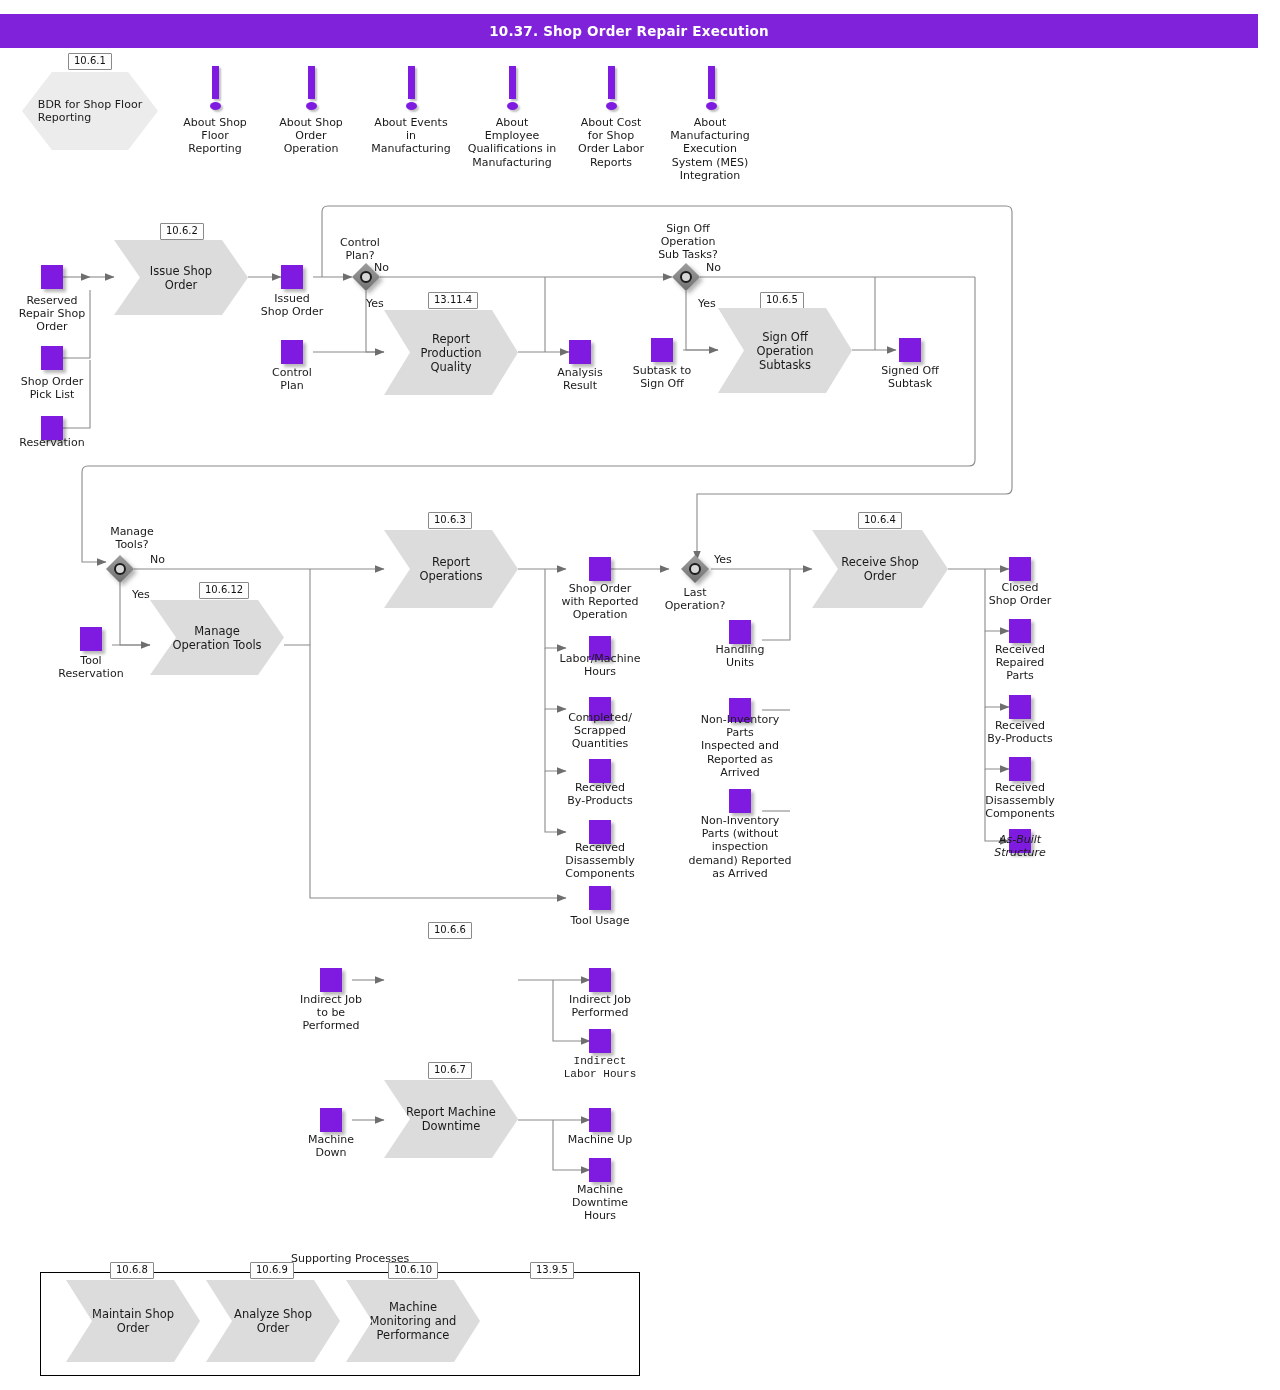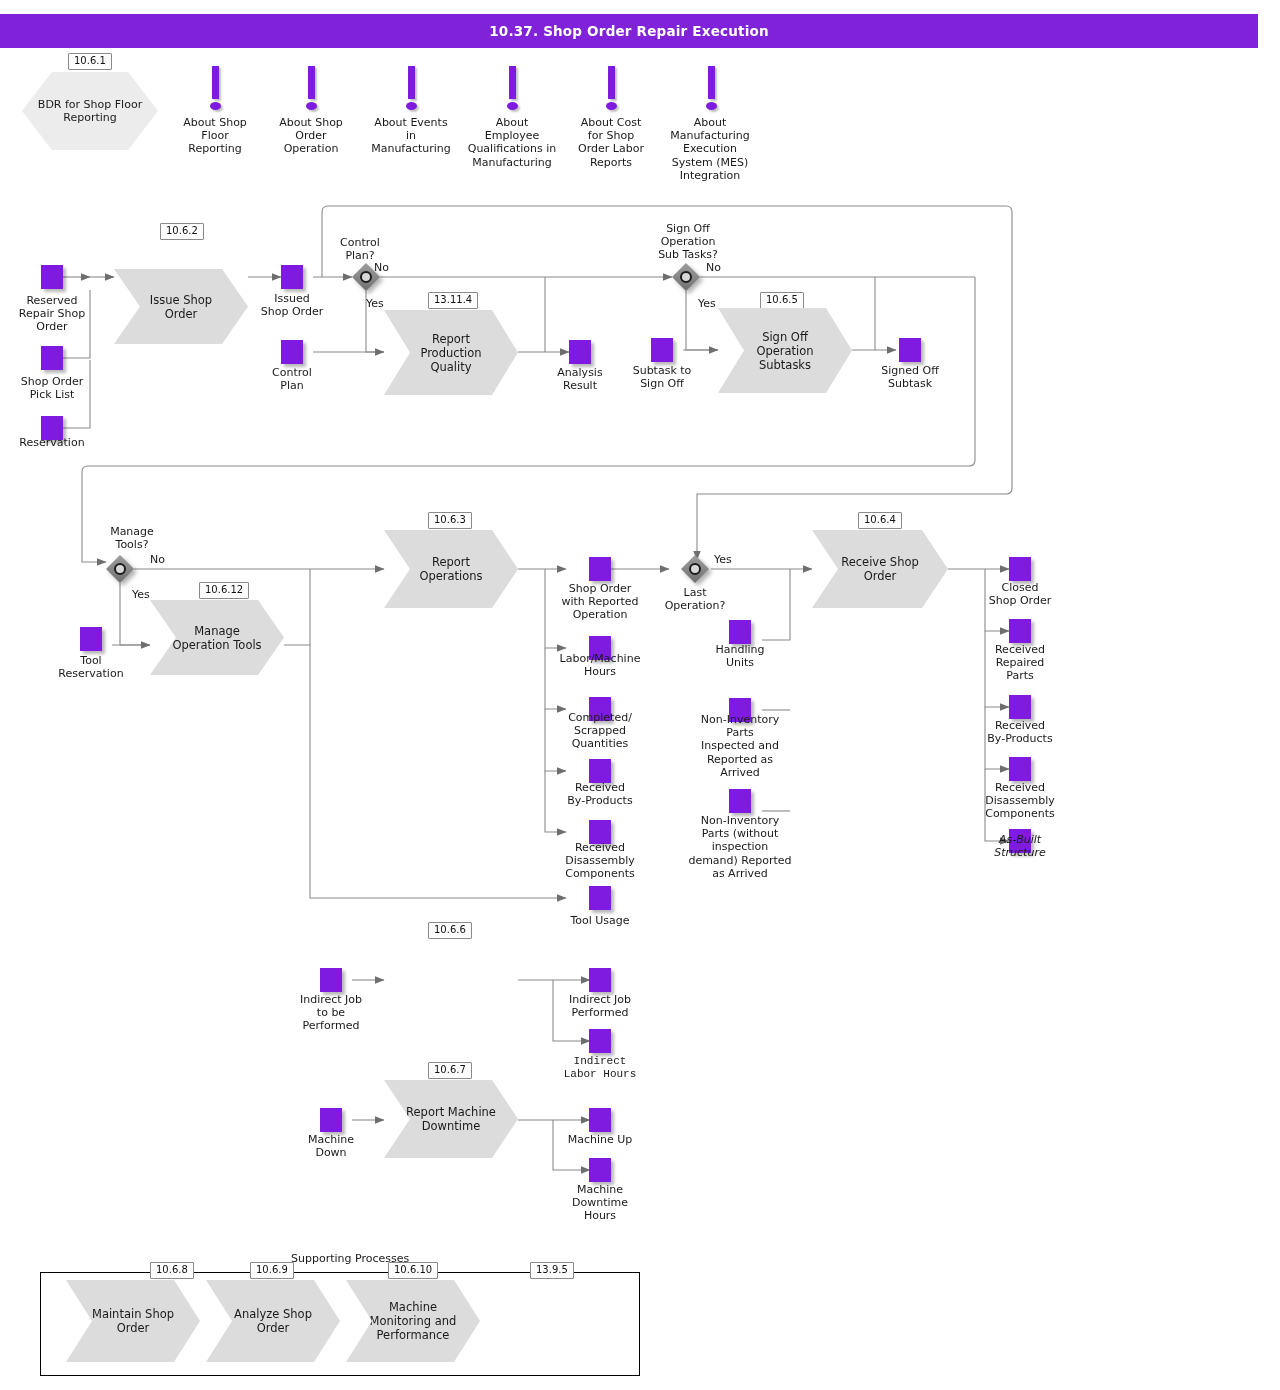--- a/index.html
+++ b/index.html
@@ -49,21 +49,21 @@
     text-align:center;font-size:11.5px;line-height:14px;color:#1a1a1a;
     filter:drop-shadow(4px 4px 3px rgba(0,0,0,.25));
     white-space:pre-line;padding:0 18px;box-sizing:border-box;
   }
 
   
   .hexa{
     position:absolute;background:#ECECEC;
     clip-path:polygon(22% 0, 78% 0, 100% 50%, 78% 100%, 22% 100%, 0 50%);
     display:flex;align-items:center;justify-content:center;
-    text-align:center;font-size:11px;line-height:13.5px;color:#1a1a1a;
+    font-size:11px;line-height:13.5px;color:#1a1a1a;
     filter:drop-shadow(4px 4px 3px rgba(0,0,0,.22));
     white-space:pre-line;padding:0 8px;box-sizing:border-box;
   }
 
   
   .gw{
     position:absolute;width:28px;height:28px;
     filter:drop-shadow(3px 3px 2px rgba(0,0,0,.3));
   }
   .gw .dia{
@@ -250,21 +250,21 @@
 Order</div>
 
   <div class="obj" style="left:41px;top:346px;"></div>
   <div class="lbl" style="left:6px;top:375px;width:92px;">Shop Order
 Pick List</div>
 
   <div class="obj" style="left:41px;top:416px;"></div>
   <div class="lbl" style="left:6px;top:436px;width:92px;">Reservation</div>
 
   <div class="tag" style="left:160px;top:223px;">10.6.2</div>
-  <div class="proc" style="left:114px;top:240px;width:134px;height:75px;margin-top:29px;">Issue Shop
+  <div class="proc" style="left:114px;top:240px;width:134px;height:75px;">Issue Shop
 Order</div>
 
   <div class="obj" style="left:281px;top:265px;"></div>
   <div class="lbl" style="left:248px;top:292px;width:88px;">Issued
 Shop Order</div>
 
   <div class="lbl" style="left:320px;top:236px;width:80px;">Control
 Plan?</div>
   <div class="gw" style="left:352px;top:263px;">
     <div class="dia"></div>
@@ -435,21 +435,21 @@
   <div class="lbl" style="left:552px;top:1133px;width:96px;">Machine Up</div>
 
   <div class="obj" style="left:589px;top:1158px;"></div>
   <div class="lbl" style="left:552px;top:1183px;width:96px;">Machine
 Downtime
 Hours</div>
 
   <div class="supbox" style="left:40px;top:1272px;width:598px;height:102px;"></div>
   <div class="supcap" style="left:288px;top:1252px;">Supporting Processes</div>
 
-  <div class="tag" style="left:110px;top:1262px;margin-left:40px;">10.6.8</div>
+  <div class="tag" style="left:110px;top:1262px;">10.6.8</div>
   <div class="proc" style="left:66px;top:1280px;width:134px;height:82px;">Maintain Shop
 Order</div>
 
   <div class="tag" style="left:250px;top:1262px;">10.6.9</div>
   <div class="proc" style="left:206px;top:1280px;width:134px;height:82px;">Analyze Shop
 Order</div>
 
   <div class="tag" style="left:388px;top:1262px;">10.6.10</div>
   <div class="proc" style="left:346px;top:1280px;width:134px;height:82px;">Machine
 Monitoring and

